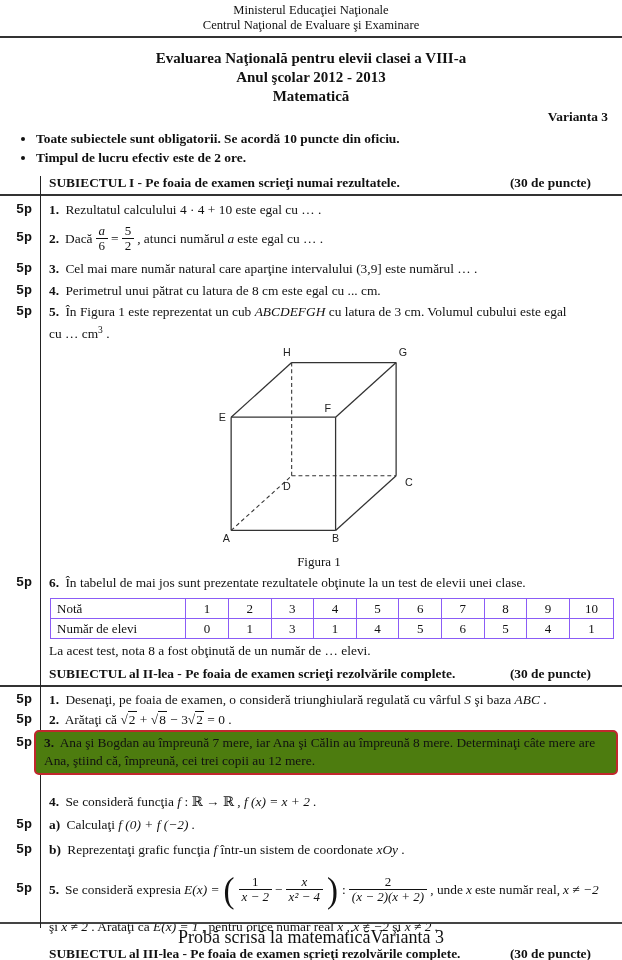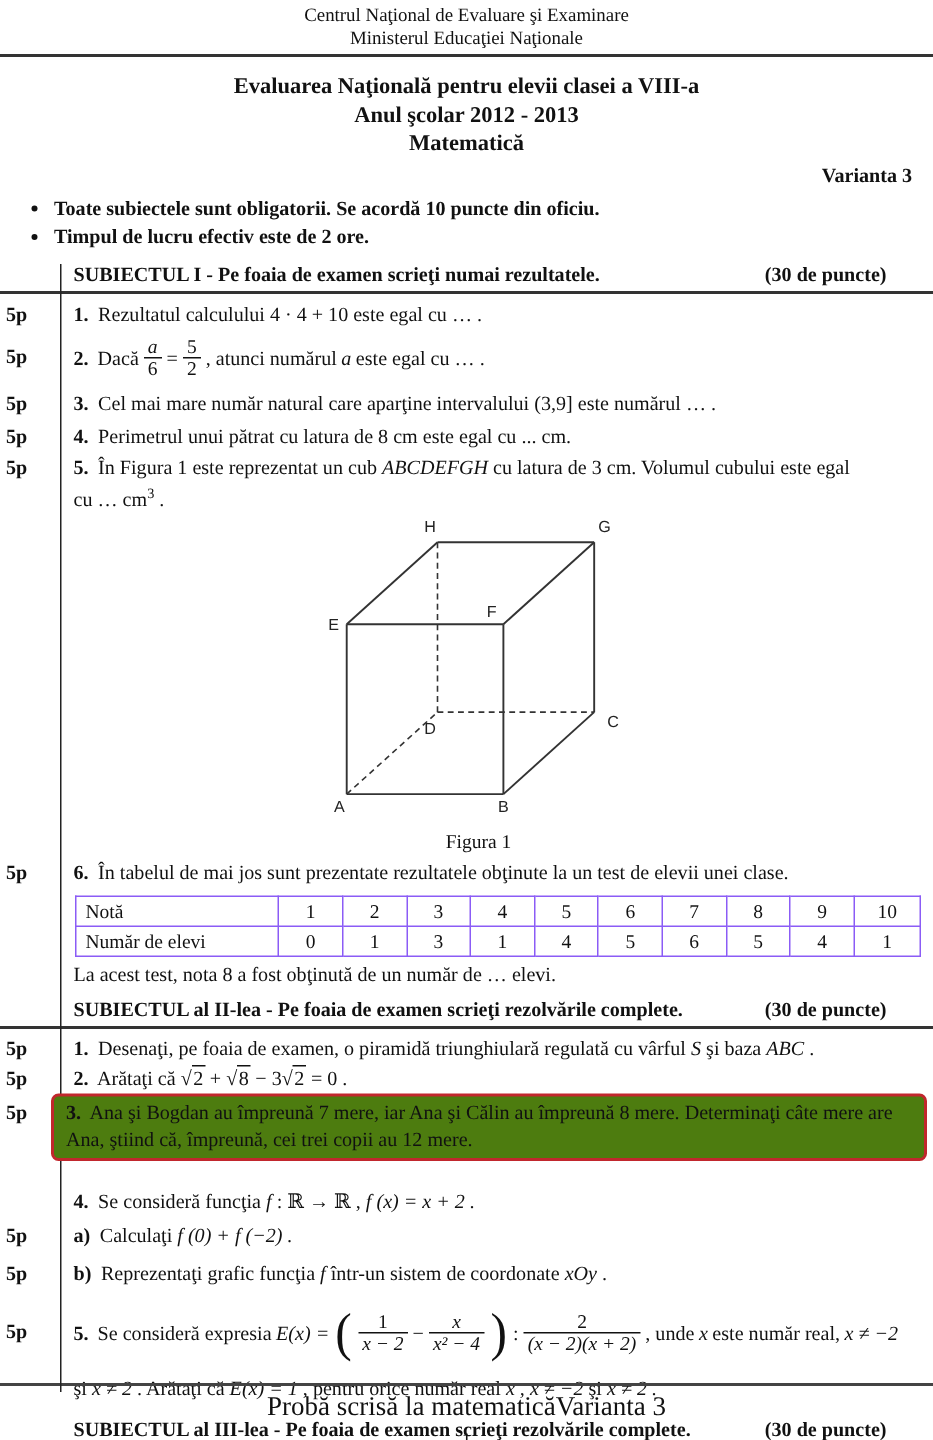--- a/index.html
+++ b/index.html
@@ -14,21 +14,21 @@
   
   .title-block{text-align:center;font-weight:bold;font-size:15px;line-height:1.25;margin-top:11px;}
   .variant{text-align:right;font-weight:bold;padding-right:14px;margin-top:3px;}
   
   .notes{margin:4px 0 0 0;padding-left:36px;font-weight:bold;}
   .notes li{margin:1px 0;}
   
   .doc-body{position:relative;margin-top:7px;}
   .vline{position:absolute;left:40px;top:2px;width:1.4px;height:752px;background:#222;z-index:1;}
   .row{display:flex;align-items:flex-start;margin-top:3px;}
-  .pts{flex:0 0 40px;width:40px;font-weight:bold;padding-left:4px;box-sizing:border-box;}
+  .pts{flex:0 0 40px;width:40px;font-weight:bold;padding-left:16px;box-sizing:border-box;font-family:Liberation Mono, monospace;}
   .content{flex:1;padding-left:9px;padding-right:8px;min-width:0;}
   .sec-heading .content{display:flex;justify-content:space-between;font-weight:bold;padding-right:31px;}
   .rule{height:2px;background:#333;}
   .num{font-weight:bold;margin-right:3px;}
   .it{font-style:italic;}
   .nowrap{white-space:nowrap;}
   
   .mathline{display:flex;align-items:center;gap:3px;flex-wrap:nowrap;}
   .frac{display:inline-block;text-align:center;line-height:1.08;font-size:13px;vertical-align:middle;}
   .frac>span{display:block;padding:0 3px;}
@@ -54,22 +54,22 @@
   .footer-row{display:flex;justify-content:center;font-size:18px;padding:0 5px;}
   .page-num{text-align:center;font-size:12.6px;margin-top:3px;}
   svg text{font-family:"Liberation Sans","DejaVu Sans",sans-serif;font-size:11px;fill:#222;}
 </style>
 </head>
 <body>
 
 <div class="page">
 
   <div class="top-header">
+    <div>Ministerul Educaţiei Naţionale</div>
     <div>Centrul Naţional de Evaluare şi Examinare</div>
-    <div>Ministerul Educaţiei Naţionale</div>
   </div>
   <div class="header-rule"></div>
 
   <div class="title-block">
     <div>Evaluarea Naţională pentru elevii clasei a VIII-a</div>
     <div>Anul şcolar 2012 - 2013</div>
     <div>Matematică</div>
   </div>
   <div class="variant">Varianta 3</div>
 
@@ -232,21 +232,21 @@
         <span>SUBIECTUL al II-lea - Pe foaia de examen scrieţi rezolvările complete.</span>
         <span>(30 de puncte)</span>
       </div>
     </div>
     <div class="rule" style="margin-top:2px;"></div>
 
     <div class="row" style="margin-top:4px;">
       <div class="pts">5p</div>
       <div class="content nowrap">
         <span class="num">1.</span>
-        <span>Desenaţi, pe foaia de examen, o piramidă triunghiulară regulată cu vârful</span>
+        <span>Desenaţi, pe foaia de examen, o consideră triunghiulară regulată cu vârful</span>
         <span class="it">S</span>
         <span>şi baza</span>
         <span class="it">ABC</span>
         <span>.</span>
       </div>
     </div>
 
     <div class="row" style="margin-top:2px;">
       <div class="pts">5p</div>
       <div class="content nowrap">

